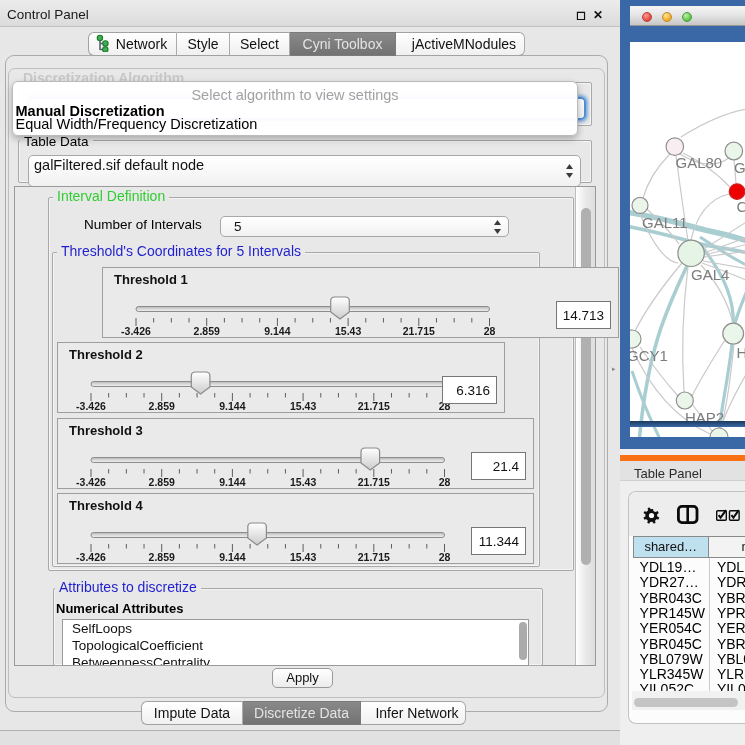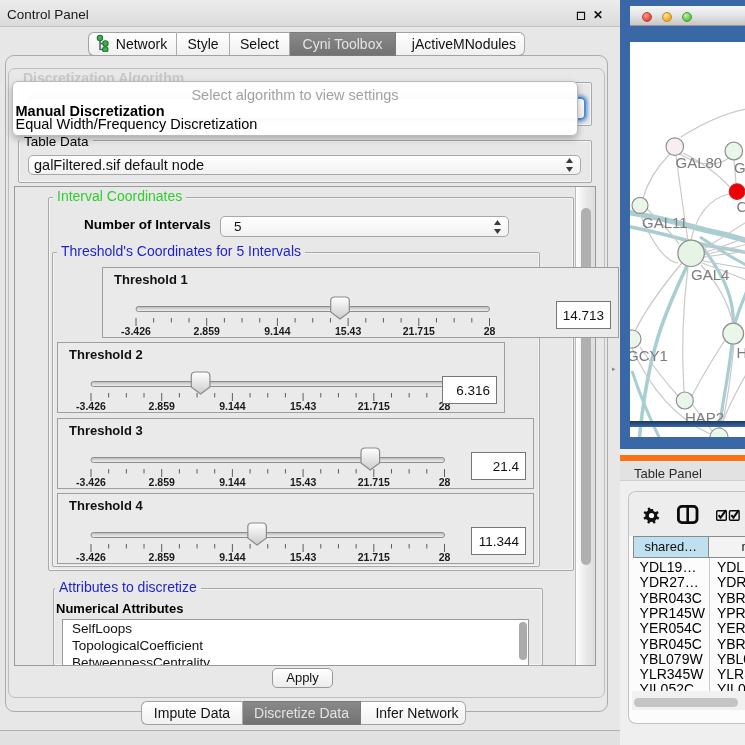--- a/index.html
+++ b/index.html
@@ -58,35 +58,35 @@
 
 <div id="panel"></div>
 <div id="ipanel"></div>
 
 <div class="gbox" style="left:18px;top:82px;width:574px;height:44px;"></div>
 <div class="gtitle" style="left:19px;top:71px;font-weight:bold;color:#c8c8c8;">Discretization Algorithm</div>
 <div class="combo" style="left:28px;top:97px;width:558px;height:23px;box-shadow:0 0 3px 1.5px rgba(96,150,215,0.75);border:2.5px solid #4f90d5;"></div>
 
 <div class="gbox" style="left:18px;top:140px;width:574px;height:43px;"></div>
 <div class="gtitle" style="left:20px;top:134px;font-size:13.5px;">Table Data</div>
-<div class="combo" style="left:28px;top:155px;width:553px;height:20px;">
+<div class="combo" style="left:28px;top:155px;width:553px;height:32px;">
   <span class="txt">galFiltered.sif default node</span>
   <span class="spin"><svg width="9" height="14" viewBox="0 0 9 14">
           <path d="M4.5 0 L8 5 L1 5 Z" fill="#3a3a3a"></path>
           <path d="M4.5 14 L8 9 L1 9 Z" fill="#3a3a3a"></path>
         </svg></span>
 </div>
 
 <div style="left:14px;top:186px;width:582px;height:480px;border:1px solid #9a9a9a;background:#e8e8e8;"></div>
 <div style="left:575px;top:187px;width:20px;height:478px;background:linear-gradient(90deg,#ffffff,#e8e8e8 55%,#dedede);border-left:1px solid #bdbdbd;"></div>
 <div class="vsbthumb" style="left:581px;top:208px;width:10px;height:357px;"></div>
 
 <div class="gbox" style="left:48px;top:197px;width:526px;height:374px;"></div>
-<div class="gtitle" style="left:53px;top:189px;color:#31cd31;">Interval Coordinates</div>
-<div style="left:84px;top:217px;font-size:13.5px;font-weight:bold;">Number of Intervals</div>
+<div class="gtitle" style="left:53px;top:189px;color:#31cd31;">Interval Definition</div>
+<div style="left:84px;top:217px;font-size:13.5px;font-weight:normal;">Number of Intervals</div>
 <div class="combo" style="left:220px;top:216px;width:289px;height:21px;">
   <span class="txt" style="left:13px;top:2px;font-size:13.5px;">5</span>
   <span class="spin"><svg width="9" height="14" viewBox="0 0 9 14">
           <path d="M4.5 0 L8 5 L1 5 Z" fill="#3a3a3a"></path>
           <path d="M4.5 14 L8 9 L1 9 Z" fill="#3a3a3a"></path>
         </svg></span>
 </div>
 
 <div class="gbox" style="left:52px;top:252px;width:488px;height:315px;"></div>
 <div class="gtitle" style="left:57px;top:244px;color:#1f1fcf;">Threshold's Coordinates for 5 Intervals</div>

